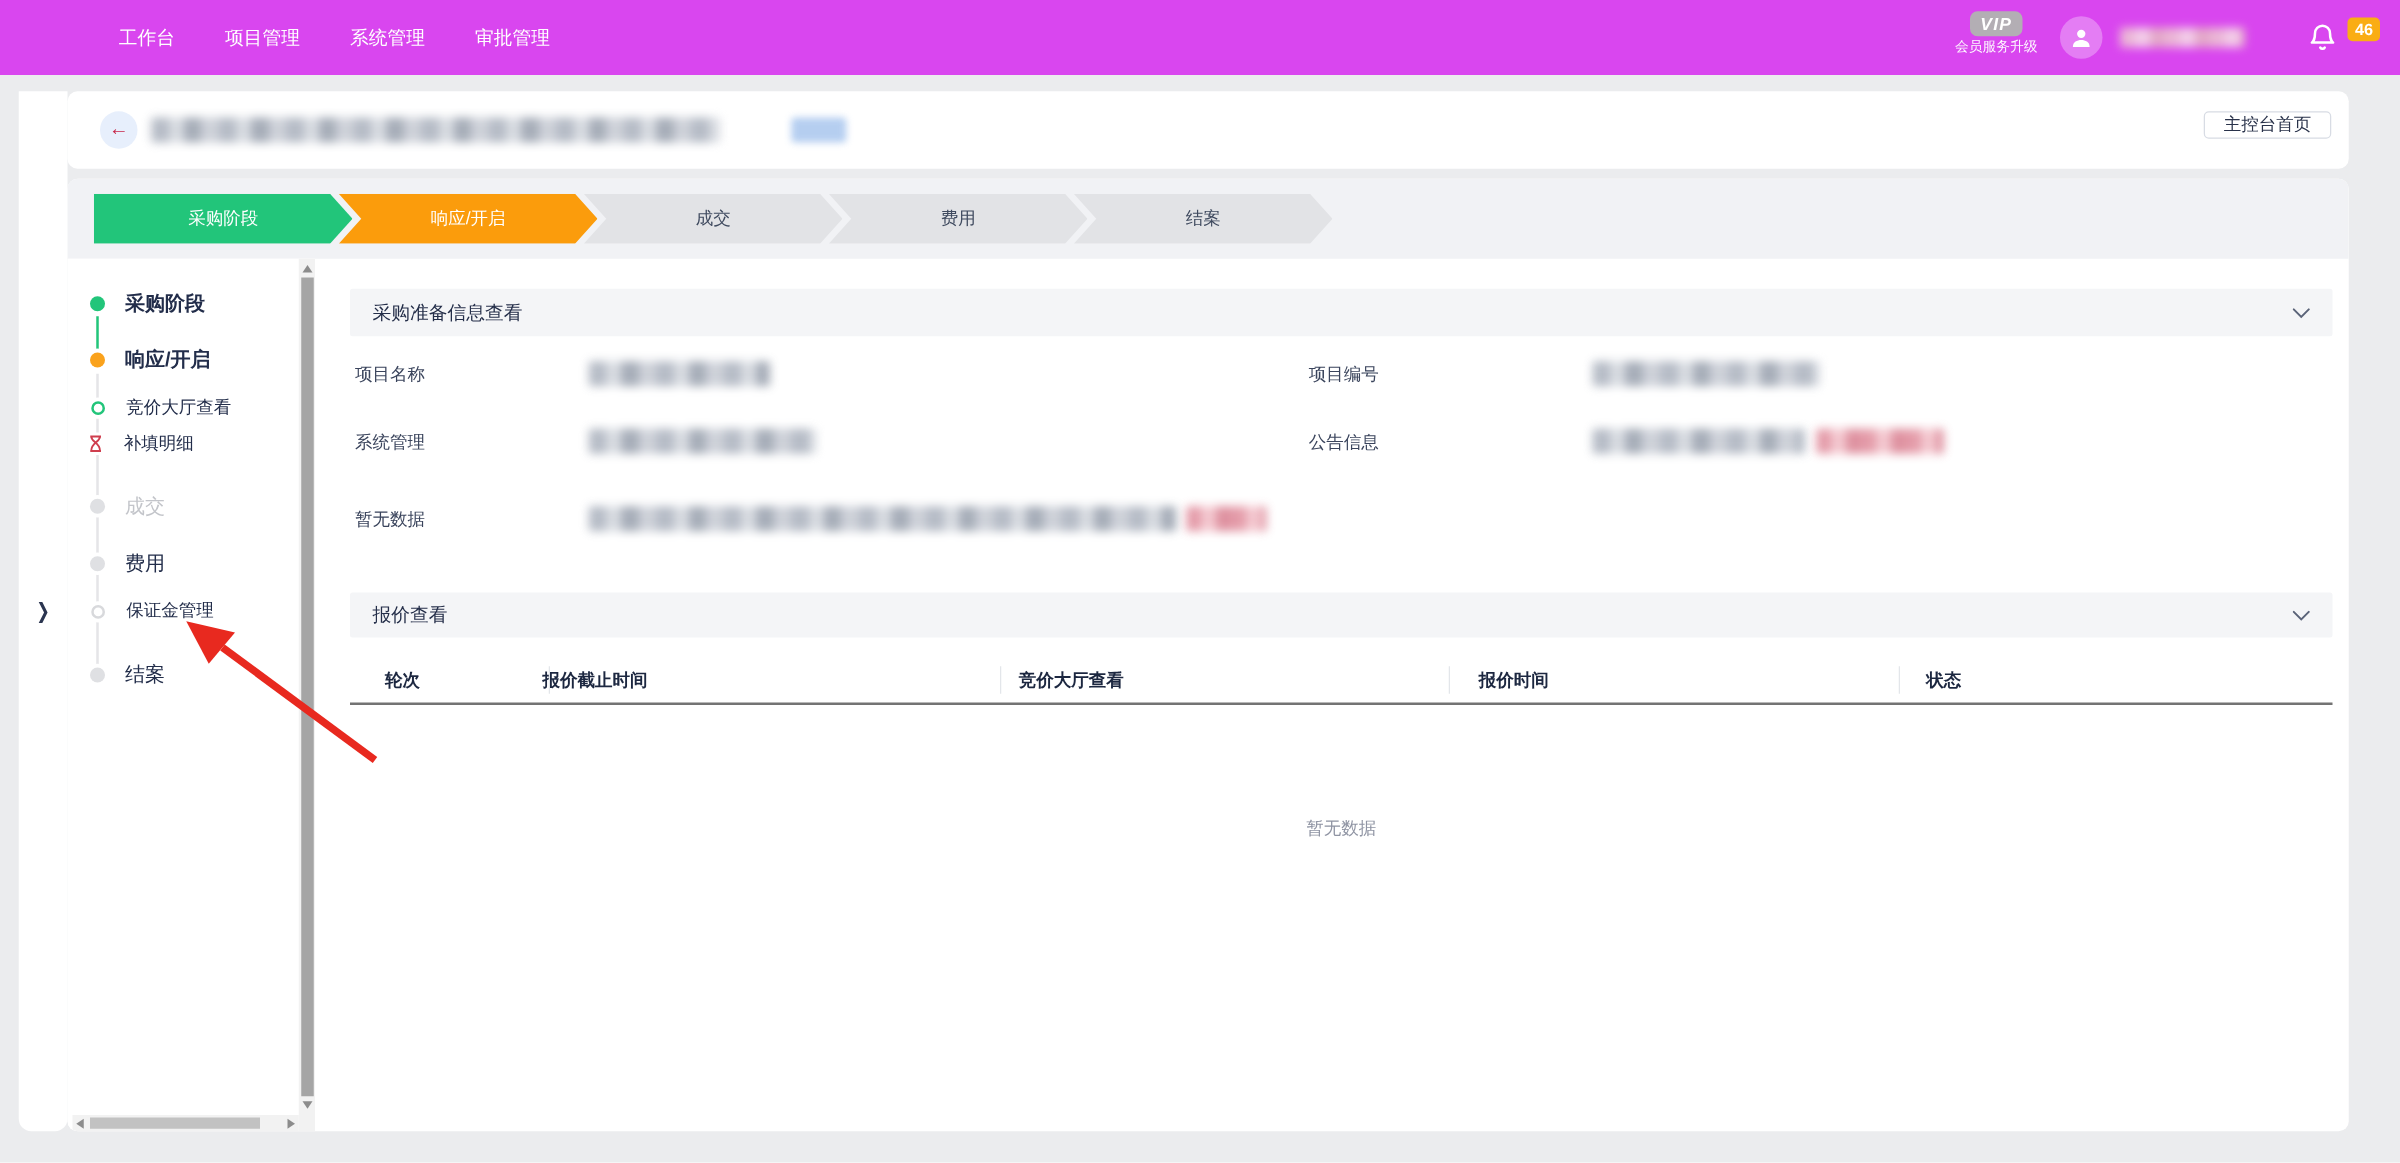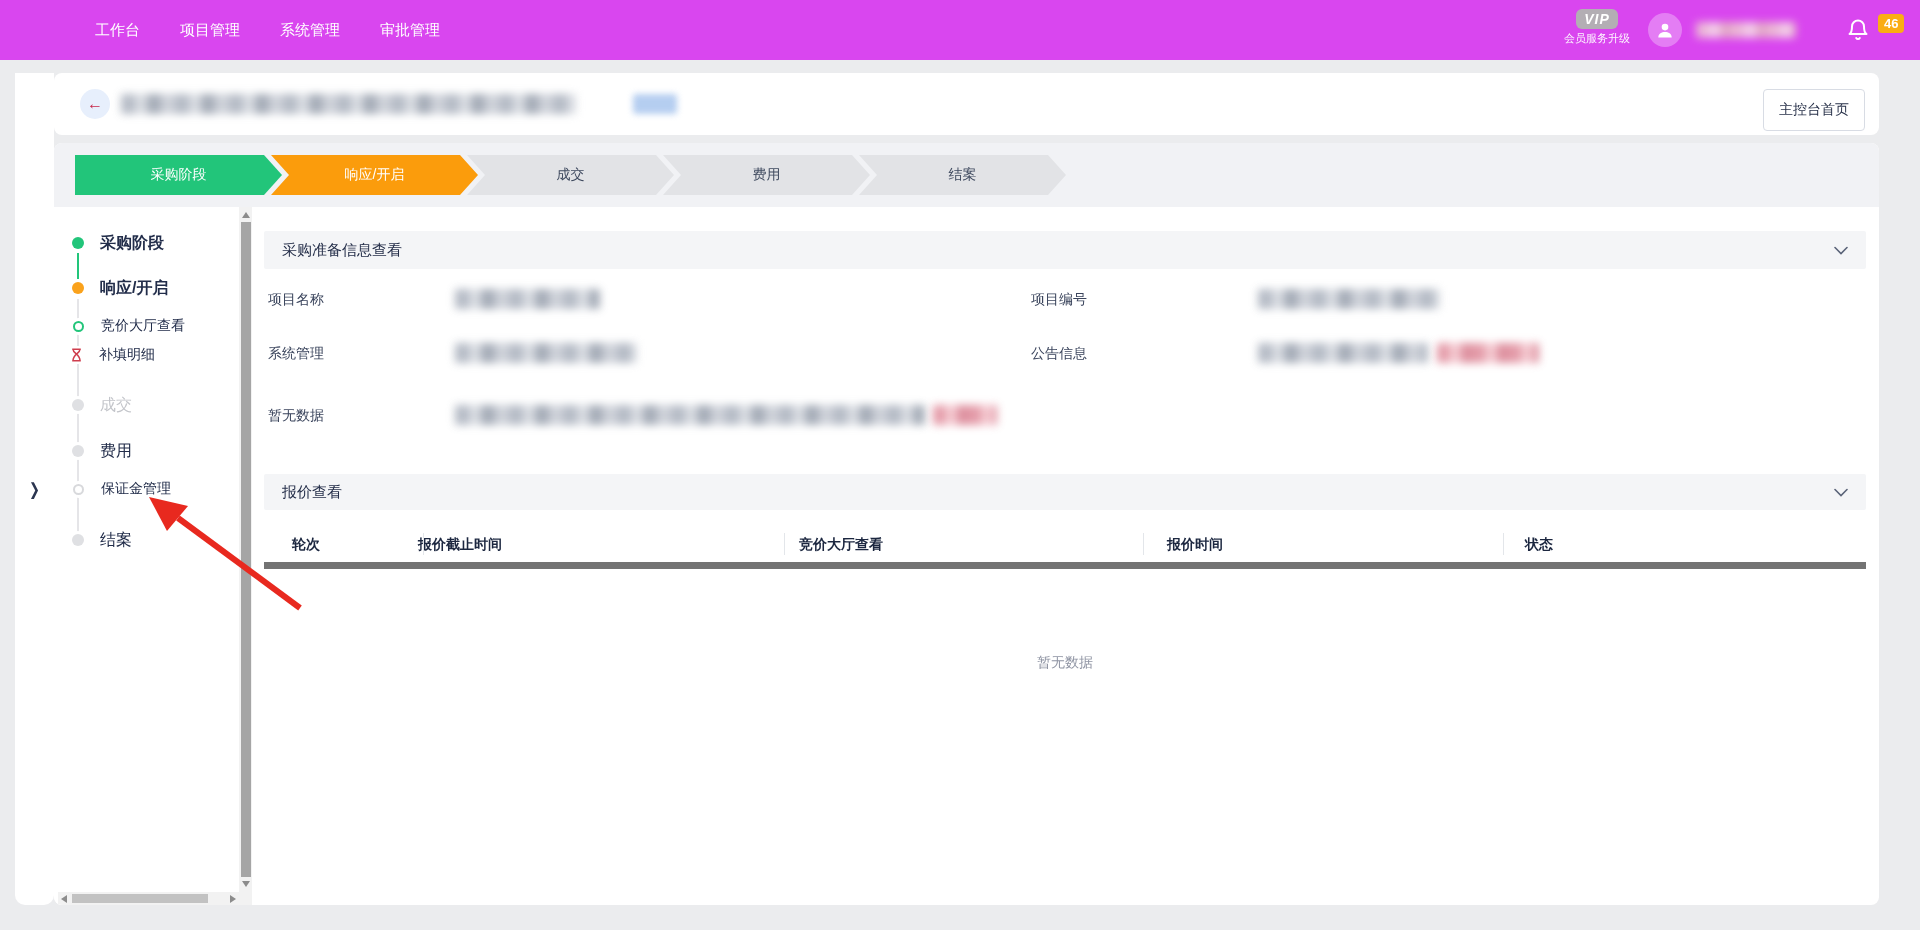--- a/index.html
+++ b/index.html
@@ -32,21 +32,21 @@
   .rail{position:absolute;left:15px;top:73px;width:39px;height:832px;background:#fff;border-radius:0 0 10px 10px;
         display:flex;align-items:center;justify-content:center}
   .rail-chevron{color:#2b3550;font-size:13px;font-weight:bold;cursor:pointer;transform:scaleY(1.3)}
 
   
   .hcard{position:absolute;left:54px;top:73px;width:1825px;height:62px;background:#fff;border-radius:8px}
   .back{position:absolute;left:26px;top:16px;width:30px;height:30px;border-radius:50%;background:#e7effc;
         color:#c72749;display:flex;align-items:center;justify-content:center;font-size:16px;font-weight:bold;cursor:pointer}
   .title-redact{position:absolute;left:67px;top:21px;width:455px;height:20px}
   .hbadge-redact{position:absolute;left:579px;top:21px;width:44px;height:20px;filter:blur(3px);border-radius:3px}
-  .home-btn{position:absolute;right:14px;top:16px;height:42px;padding:0 15px;border:1px solid #d8dce4;border-radius:4px;
+  .home-btn{position:absolute;right:14px;top:16px;height:22px;padding:0 15px;border:1px solid #d8dce4;border-radius:4px;
             background:#fff;color:#29324a;font-size:14px;display:flex;align-items:center;cursor:pointer}
 
   
   .card2{position:absolute;left:54px;top:143px;width:1825px;height:762px;background:#fff;border-radius:8px;overflow:hidden}
   .steps-band{height:64px;background:#f1f2f5;display:flex;align-items:center;padding-left:21px}
   .step{height:40px;width:207px;margin-right:-11px;display:flex;align-items:center;justify-content:center;
         font-size:14px;cursor:pointer;flex:none}
   .step.first{clip-path:polygon(0 0,189px 0,100% 50%,189px 100%,0 100%)}
   .step.notch{clip-path:polygon(0 0,189px 0,100% 50%,189px 100%,0 100%,18px 50%)}
   .step.done{background:#22c57a;color:#fff}
@@ -80,29 +80,29 @@
   .sb-up{top:5px;border-bottom:6px solid #8c8c8c}
   .sb-down{bottom:5px;border-top:6px solid #8c8c8c}
   .hscroll{position:absolute;left:4px;right:13px;bottom:0;height:13px;background:#f2f2f2}
   .hthumb{position:absolute;top:2px;left:14px;width:136px;height:9px;background:#c2c2c2;cursor:grab}
   .hs-arrow{position:absolute;top:3px;width:0;height:0;border-top:4px solid transparent;border-bottom:4px solid transparent}
   .hs-left{left:3px;border-right:6px solid #8c8c8c}
   .hs-right{right:3px;border-left:6px solid #8c8c8c}
   .sb-corner{position:absolute;right:0;bottom:0;width:13px;height:13px;background:#f2f2f2}
 
   
-  .content{flex:1;position:relative;margin:0 13px 0 12px}
+  .content{flex:1;position:relative;margin:0 13px 0 28px}
   .sec-bar{position:absolute;left:0;right:0;height:38px;background:#f4f5f7;border-radius:2px;
            display:flex;align-items:center;justify-content:space-between;padding:0 18px;box-sizing:border-box;
            font-size:15px;color:#242e49}
   .sec-chevron{width:14px;height:9px;cursor:pointer}
   .f-label{position:absolute;font-size:14px;color:#3a445c;white-space:nowrap}
   .f-val{position:absolute;height:20px}
   .thead-cell{position:absolute;top:0;line-height:36px;font-size:14px;font-weight:bold;color:#1c2740;white-space:nowrap}
-  .thead{position:absolute;top:319px;left:0;right:0;height:36px;border-bottom:7px solid #737373}
+  .thead{position:absolute;top:319px;left:0;right:0;height:36px;border-bottom:2px solid #737373}
   .tdiv{position:absolute;top:7px;width:1px;height:22px;background:#e3e6ea}
   .empty{position:absolute;top:447px;left:0;right:0;text-align:center;font-size:14px;color:#8f94a3}
 
   .anno{position:absolute;left:0;top:0;z-index:9;pointer-events:none}
 </style>
 </head>
 <body>
 
 <nav class="topnav">
   <div class="nav-items">

